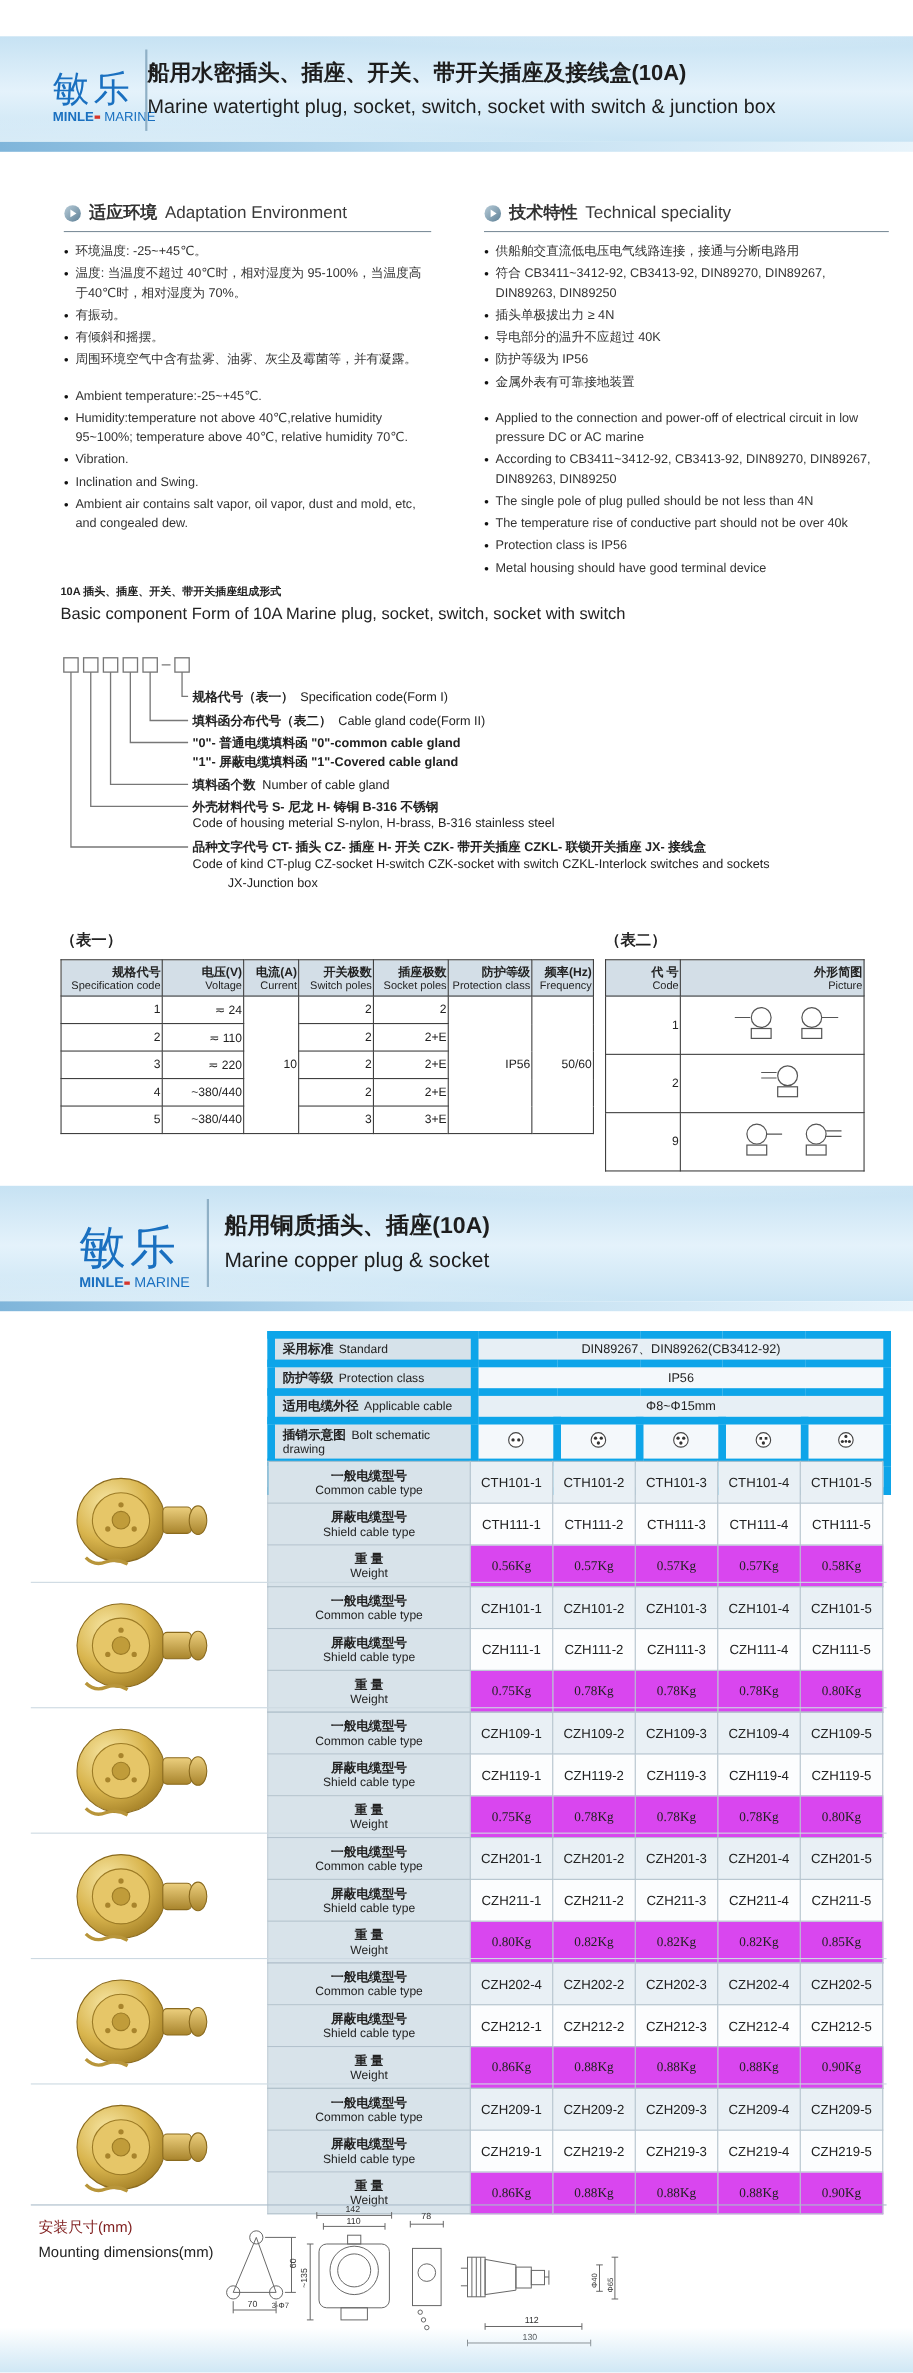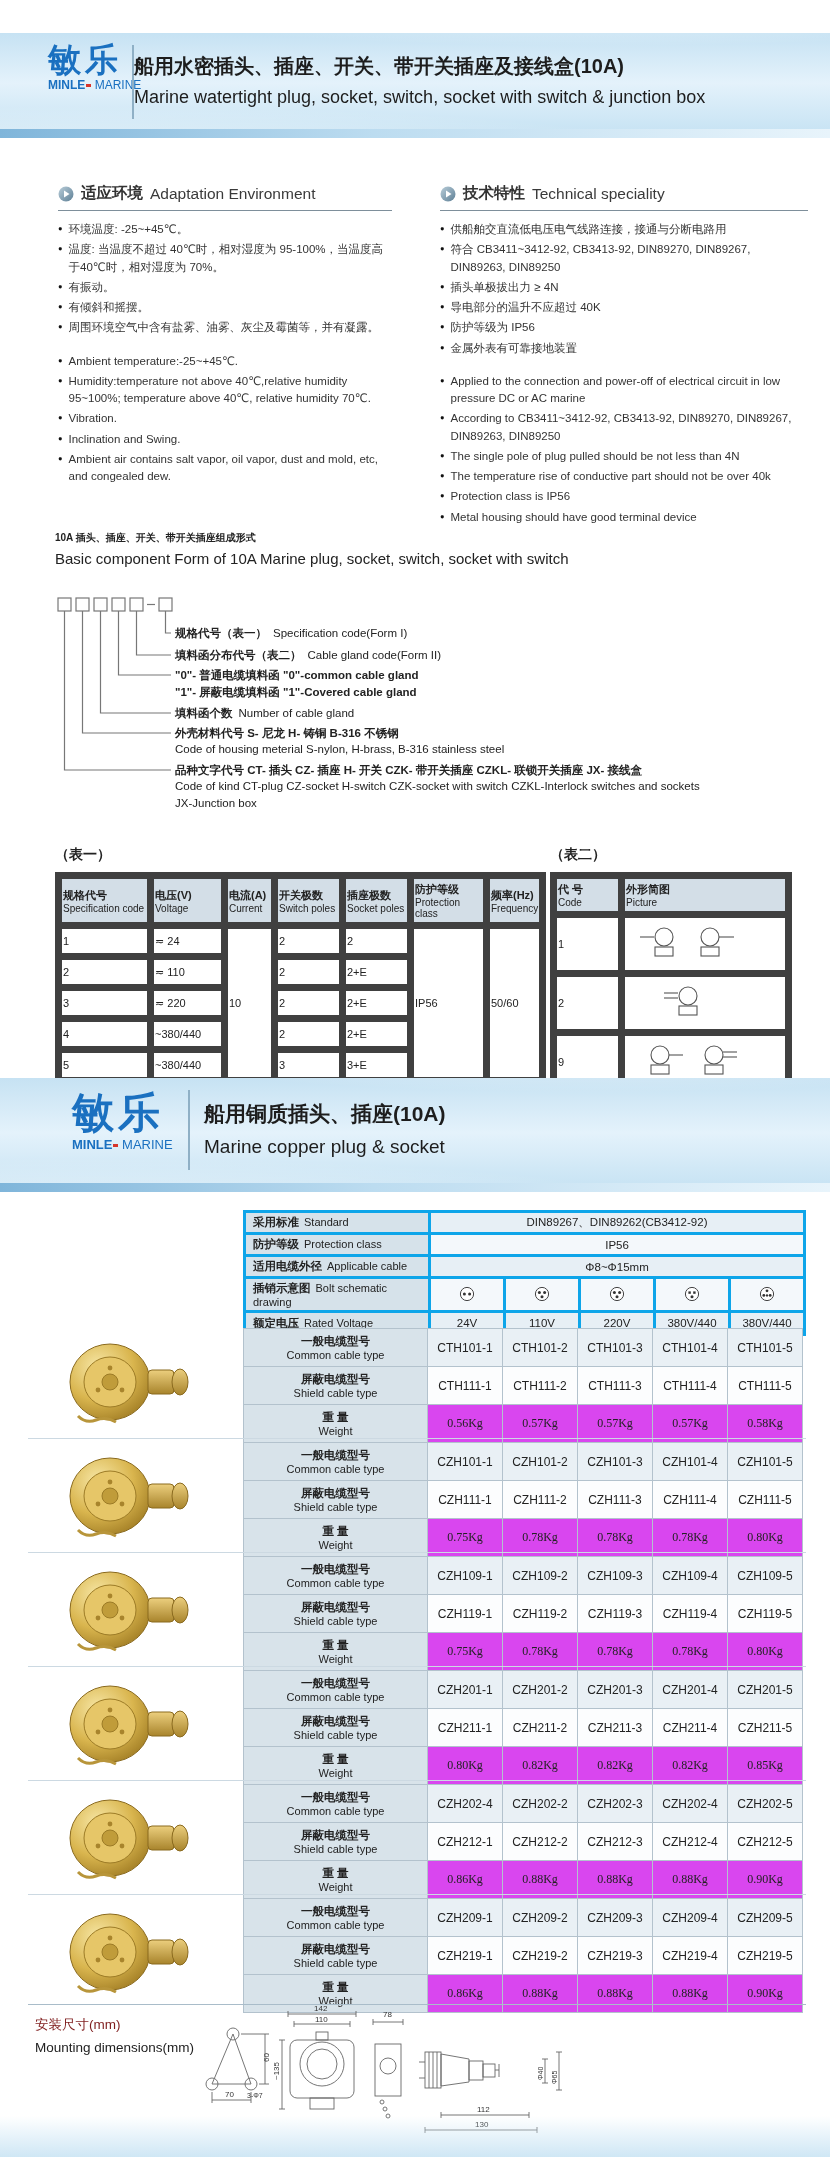--- a/index.html
+++ b/index.html
@@ -12,21 +12,21 @@
     background:
       radial-gradient(120% 90% at 12% 130%, rgba(255,255,255,.65), rgba(255,255,255,0) 60%),
       radial-gradient(110% 80% at 72% -30%, rgba(255,255,255,.6), rgba(255,255,255,0) 55%),
       linear-gradient(180deg,#c6e2f3,#e4f2fb 52%,#c9e4f4);}
   #band1{top:33px;height:96px;}
   #band2{top:1078px;height:105px;}
   .strip{left:0;width:830px;height:9px;background:linear-gradient(90deg,#7fb5da,#bcdcf0 45%,#e8f4fb);}
   #strip1{top:129px;} #strip2{top:1183px;}
   #band3{top:2116px;left:0;width:830px;height:41px;background:linear-gradient(180deg,rgba(214,236,248,0),#cfe7f5);}
 
-  .logo-cn{font-weight:bold;color:#1a70c0;letter-spacing:4px;line-height:1;}
+  .logo-cn{font-weight:normal;color:#1a70c0;letter-spacing:4px;line-height:1;margin-top:21px;}
   .logo-en{font-weight:bold;color:#1a70c0;}
   .logo-en .lt{font-weight:normal;}
   .logo-red{display:inline-block;width:5px;height:3px;background:#d7352b;margin-left:1px;vertical-align:middle;}
   .vdiv{width:2px;background:#8fb0c6;}
   .hd-cn{font-weight:bold;color:#1d1d1d;}
   .hd-en{color:#1d1d1d;}
 
   
   .sec-head{display:flex;align-items:center;gap:7px;border-bottom:1px solid #7e8f9b;padding-bottom:6px;margin-bottom:10px;}
   .h-cn{font-size:15.5px;font-weight:bold;color:#333;}
@@ -39,29 +39,29 @@
   .cf-title-cn{font-size:10px;font-weight:bold;}
   .cf-title-en{font-size:15px;margin-top:5px;}
   .cf-diagram{position:absolute;top:62px;left:0;right:0;height:238px;}
   .fl{position:absolute;left:120px;font-size:11.5px;white-space:nowrap;color:#222;}
   .fl .cn{font-weight:bold;}
   .fl .en{margin-left:6px;}
 
   
   .tcap{font-size:14px;font-weight:bold;color:#222;}
   table{border-collapse:collapse;table-layout:fixed;}
-  .t1 th,.t1 td,.t2 th,.t2 td{border:7px solid #404040;text-align:left;vertical-align:middle;margin-top:16px;}
+  .t1 th,.t1 td,.t2 th,.t2 td{border:1px solid #404040;text-align:right;vertical-align:middle;margin-top:16px;}
   .t1 th,.t2 th{background:#d3dee7;padding:3px 1px;}
   th .cn{display:block;font-size:11px;font-weight:bold;}
   th .en{display:block;font-size:10px;font-weight:normal;}
   .t1 td{font-size:11px;height:24px;padding:0 1px;}
   .t2 td{font-size:11px;height:50px;}
 
   
-  .st td{border:3px solid #0ea5e9;font-size:11.5px;text-align:center;}
+  .st td{border:7px solid #0ea5e9;font-size:11.5px;text-align:center;}
   .st .lbl{text-align:left;padding:2px 7px;background:#d6e2ea;}
   .st .lbl .cn{font-weight:bold;font-size:11.5px;}
   .st .lbl .en{font-size:11px;margin-left:5px;}
   .st tr:nth-child(odd) td:not(.lbl){background:#e7eff5;}
   .st tr:nth-child(even) td:not(.lbl){background:#f4f8fb;}
 
   
   .pgroup{position:relative;height:113px;border-top:1px solid #ccd9e2;}
   .pgroup:first-child{border-top:none;}
   .pgroup .photo{position:absolute;left:0;top:4px;width:210px;height:105px;display:flex;align-items:center;justify-content:center;}
@@ -247,21 +247,21 @@
       </svg>
       <div class="fl" style="top:33px;"><span class="cn">规格代号（表一）</span><span class="en">Specification code(Form I)</span></div>
       <div class="fl" style="top:55px;"><span class="cn">填料函分布代号（表二）</span><span class="en">Cable gland code(Form II)</span></div>
       <div class="fl" style="top:75px;"><span class="cn">"0"- 普通电缆填料函  "0"-common cable gland</span></div>
       <div class="fl" style="top:92px;"><span class="cn">"1"- 屏蔽电缆填料函  "1"-Covered cable gland</span></div>
       <div class="fl" style="top:113px;"><span class="cn">填料函个数</span><span class="en">Number of cable gland</span></div>
       <div class="fl" style="top:133px;"><span class="cn">外壳材料代号  S- 尼龙  H- 铸铜  B-316 不锈钢</span></div>
       <div class="fl" style="top:150px;"><span>Code of housing meterial S-nylon, H-brass, B-316 stainless steel</span></div>
       <div class="fl" style="top:170px;"><span class="cn">品种文字代号  CT- 插头  CZ- 插座  H- 开关  CZK- 带开关插座  CZKL- 联锁开关插座  JX- 接线盒</span></div>
       <div class="fl" style="top:187px;"><span>Code of kind CT-plug CZ-socket H-switch CZK-socket with switch CZKL-Interlock switches and sockets</span></div>
-      <div class="fl" style="top:204px;"><span>JX-Junction box</span></div>
+      <div class="fl" style="top:204px;margin-left:32px;"><span>JX-Junction box</span></div>
     </div>
   </div>
 
   <div class="abs" style="top:846px;left:55px;width:750px;height:215px;">
     <div class="abs tcap" style="left:0;top:0;">（表一）</div>
     <table class="t1 abs" style="left:0;top:26px;width:484px;">
       <colgroup>
           <col style="width:92px">
           <col style="width:74px">
           <col style="width:50px">

